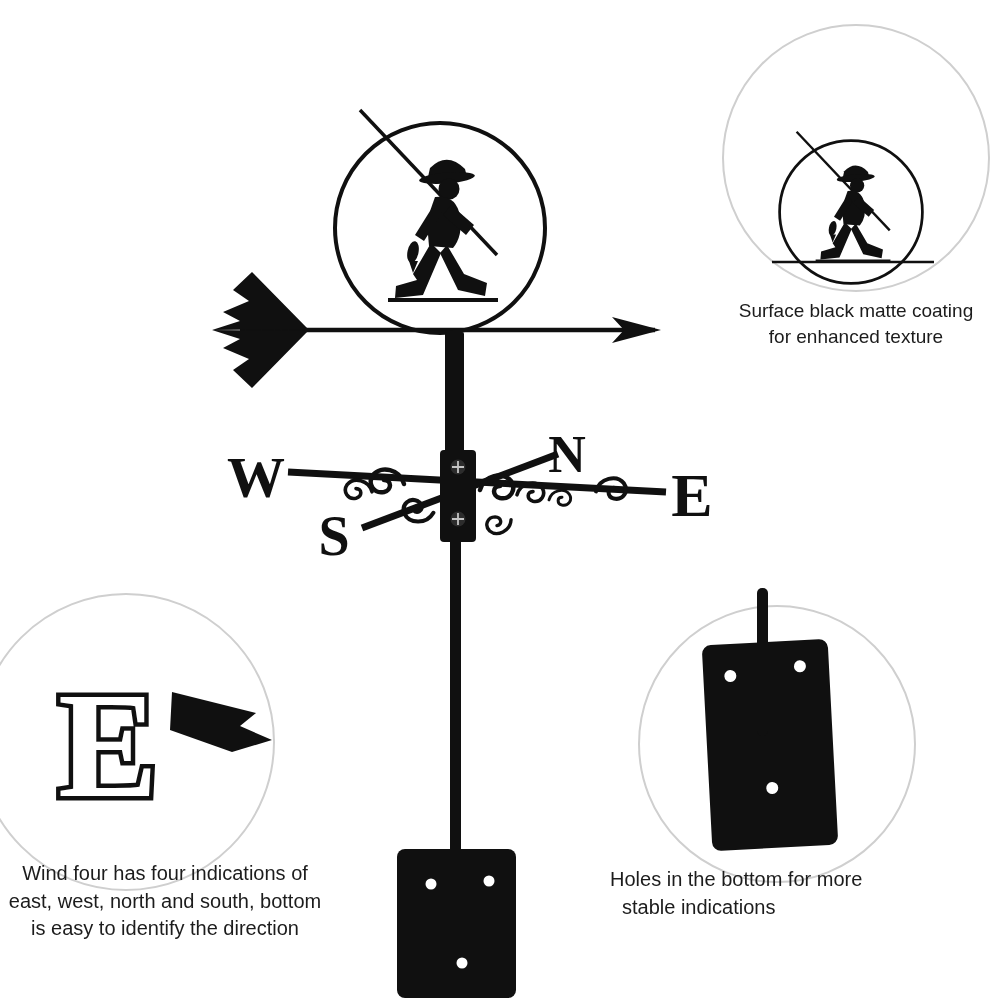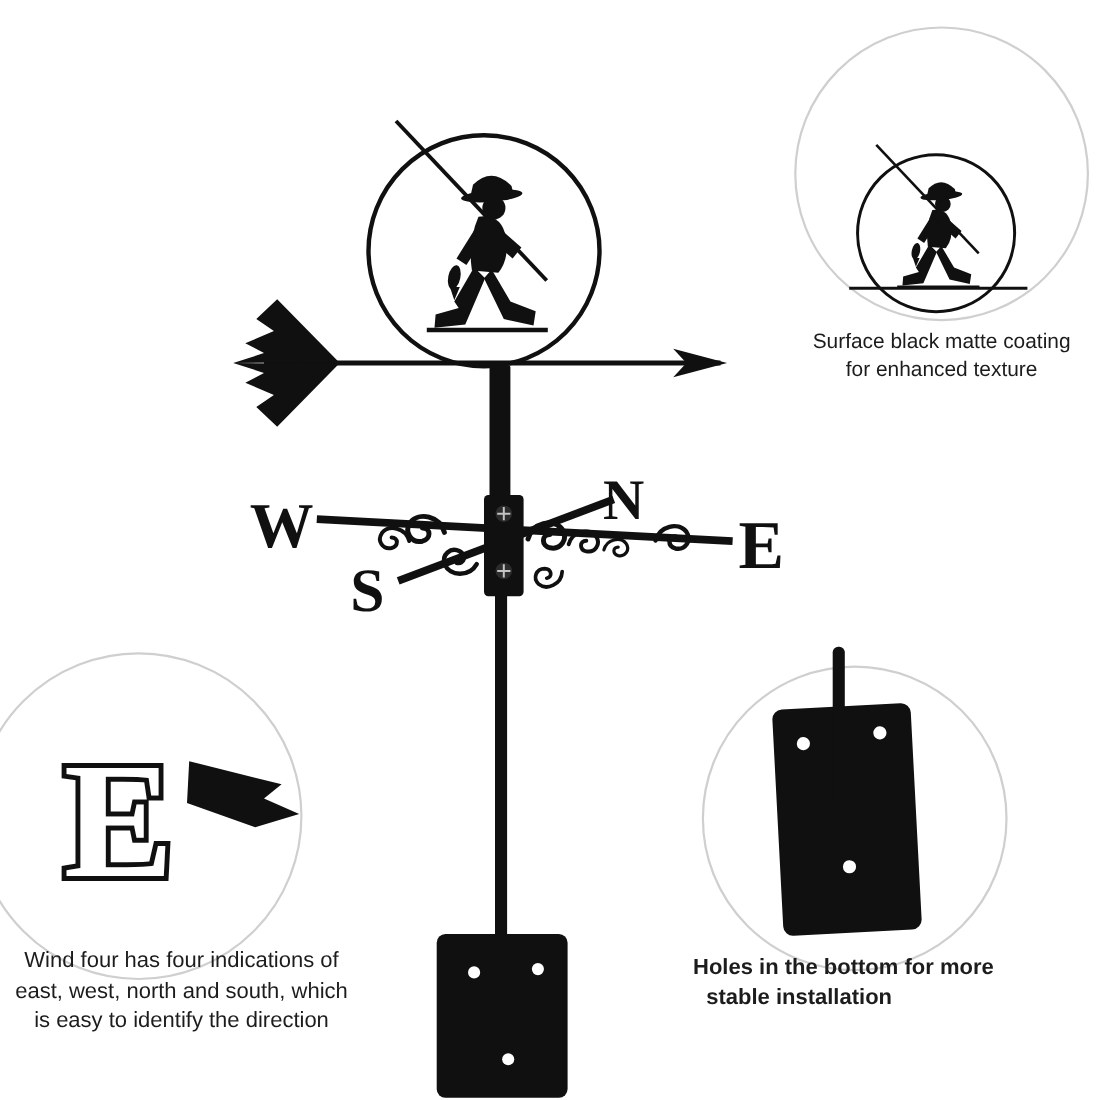--- a/index.html
+++ b/index.html
@@ -4,21 +4,21 @@
 <style>
   html,body{margin:0;padding:0;background:#ffffff;}
   .stage{position:relative;width:1000px;height:1000px;background:#ffffff;overflow:hidden;
          font-family:"Liberation Sans",sans-serif;}
   svg{position:absolute;left:0;top:0;}
   .letter{font-family:"Liberation Serif",serif;font-weight:bold;}
   .caption{position:absolute;color:#1c1c1c;line-height:1.38;}
   .caption.center{text-align:center;}
   .cap-coating{left:698px;top:298px;width:316px;font-size:19px;}
   .cap-directions{left:0px;top:860px;width:330px;font-size:20px;}
-  .cap-holes{left:630px;top:866px;width:310px;font-size:20px;text-align:left;font-weight:bold;}
+  .cap-holes{left:610px;top:866px;width:310px;font-size:20px;text-align:left;}
   .cap-holes .l2{padding-left:12px;}
 </style>
 </head>
 <body>
 
 <div class="stage">
 
   <svg width="1000" height="1000" viewBox="0 0 1000 1000">
 
     <defs>
@@ -118,22 +118,22 @@
     </g>
   </svg>
 
   <div class="caption center cap-coating">
     <div>Surface black matte coating</div>
     <div>for enhanced texture</div>
   </div>
 
   <div class="caption center cap-directions">
     <div>Wind four has four indications of</div>
-    <div>east, west, north and south, which</div>
+    <div>east, west, north and south, bottom</div>
     <div>is easy to identify the direction</div>
   </div>
 
   <div class="caption cap-holes">
     <div>Holes in the bottom for more</div>
-    <div class="l2">stable installation</div>
+    <div class="l2">stable indications</div>
   </div>
 
 </div>
 
 </body></html>

